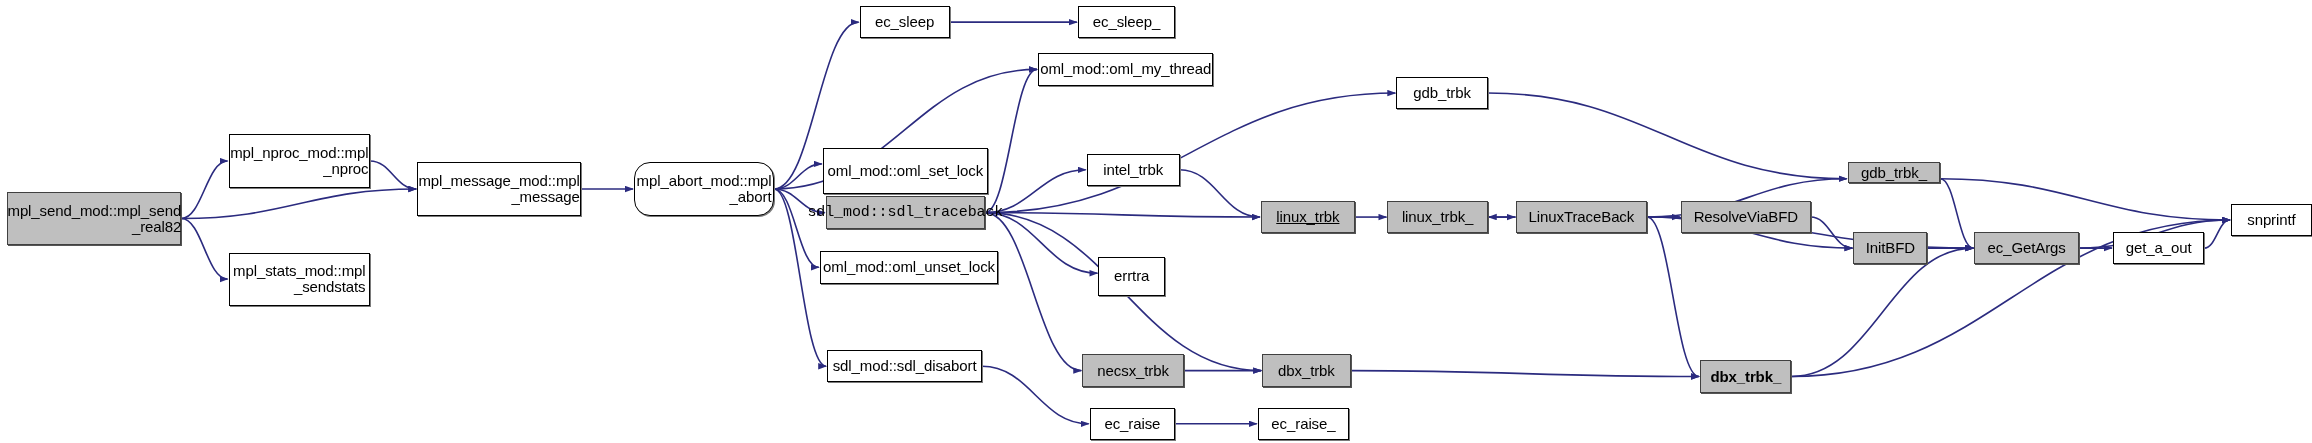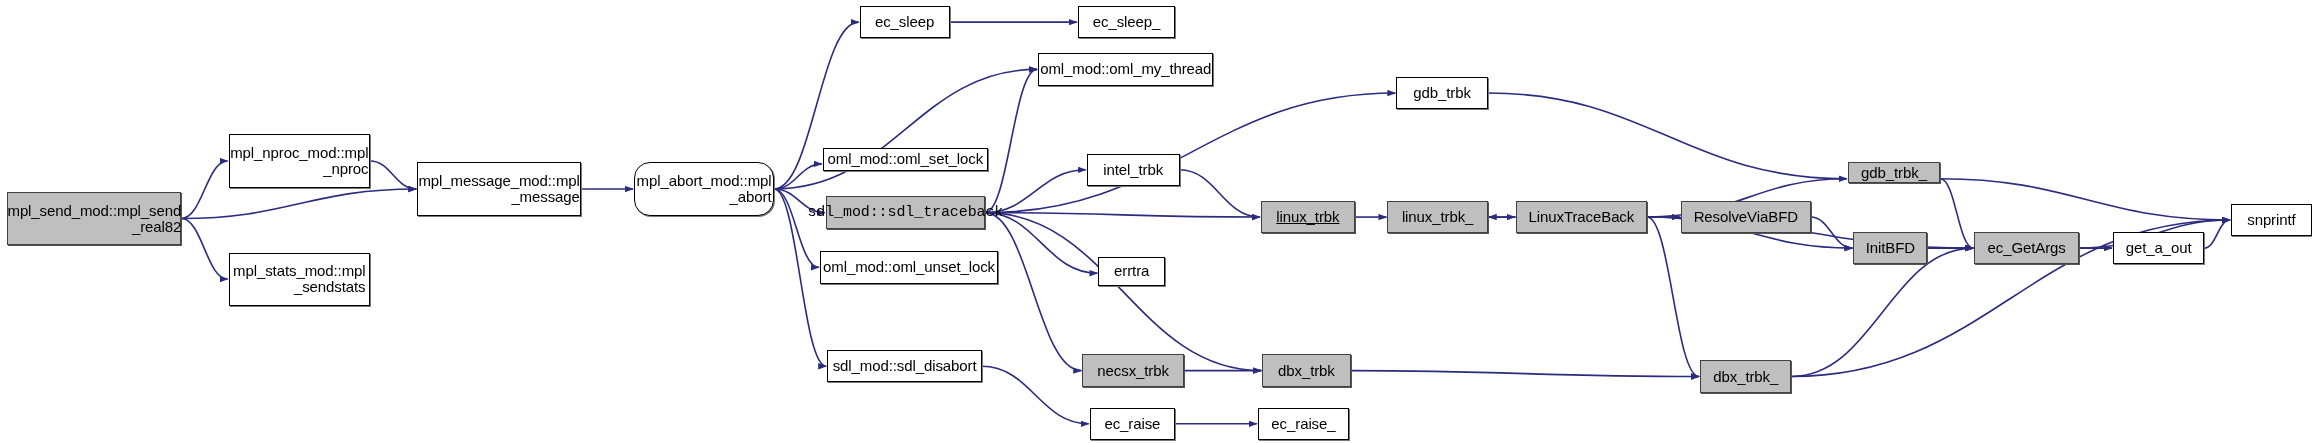--- a/index.html
+++ b/index.html
@@ -87,35 +87,35 @@
 _nproc</div>
       <div class="node" style="left: 228.546px; top: 252.51px; width: 141.551px; height: 53.16px; font-size: 15px;">mpl_stats_mod::mpl
 _sendstats</div>
       <div class="node" style="left: 417.281px; top: 162.433px; width: 163.668px; height: 53.16px; font-size: 15px;">mpl_message_mod::mpl
 _message</div>
       <div class="node" style="left: 634.031px; top: 162.433px; width: 140.077px; height: 53.16px; font-size: 15px; border-radius: 16px;">mpl_abort_mod::mpl
 _abort</div>
       <div class="node" style="left: 859.628px; top: 5.90667px; width: 89.9439px; height: 32.4867px; font-size: 15px;">ec_sleep</div>
       <div class="node" style="left: 1077.85px; top: 5.90667px; width: 97.3163px; height: 32.4867px; font-size: 15px;">ec_sleep_</div>
       <div class="node" style="left: 1038.04px; top: 53.16px; width: 175.464px; height: 32.4867px; font-size: 15px;">oml_mod::oml_my_thread</div>
-      <div class="node" style="left: 822.765px; top: 147.667px; width: 165.143px; height: 23px; font-size: 15px;">oml_mod::oml_set_lock</div>
+      <div class="node" style="left: 822.765px; top: 147.667px; width: 165.143px; height: 46px; font-size: 15px;">oml_mod::oml_set_lock</div>
       <div class="node hl" style="left: 825.714px; top: 196.397px; width: 159.245px; height: 32.4867px; font-size: 15px; font-family: Liberation Mono, monospace;">sdl_mod::sdl_traceback</div>
       <div class="node" style="left: 819.816px; top: 251.033px; width: 178.413px; height: 32.4867px; font-size: 15px;">oml_mod::oml_unset_lock</div>
       <div class="node" style="left: 827.189px; top: 349.97px; width: 154.821px; height: 32.4867px; font-size: 15px;">sdl_mod::sdl_disabort</div>
       <div class="node" style="left: 1086.7px; top: 153.573px; width: 92.8929px; height: 32.4867px; font-size: 15px;">intel_trbk</div>
-      <div class="node" style="left: 1098.49px; top: 256.94px; width: 66.352px; height: 29px; font-size: 15px;">errtra</div>
+      <div class="node" style="left: 1098.49px; top: 256.94px; width: 66.352px; height: 39px; font-size: 15px;">errtra</div>
       <div class="node hl" style="left: 1082.28px; top: 354.4px; width: 101.74px; height: 32.4867px; font-size: 15px;">necsx_trbk</div>
       <div class="node" style="left: 1089.65px; top: 407.56px; width: 85.5204px; height: 32.4867px; font-size: 15px;">ec_raise</div>
       <div class="node hl" style="left: 1260.69px; top: 200.827px; width: 94.3673px; height: 32.4867px; font-size: 15px; text-decoration: underline;">linux_trbk</div>
       <div class="node hl" style="left: 1262.16px; top: 354.4px; width: 88.4694px; height: 32.4867px; font-size: 15px;">dbx_trbk</div>
       <div class="node" style="left: 1257.74px; top: 407.56px; width: 91.4184px; height: 32.4867px; font-size: 15px;">ec_raise_</div>
       <div class="node" style="left: 1396.34px; top: 76.7867px; width: 91.4184px; height: 32.4867px; font-size: 15px;">gdb_trbk</div>
       <div class="node hl" style="left: 1387.49px; top: 200.827px; width: 100.265px; height: 32.4867px; font-size: 15px;">linux_trbk_</div>
       <div class="node hl" style="left: 1515.78px; top: 200.827px; width: 131.23px; height: 32.4867px; font-size: 15px;">LinuxTraceBack</div>
       <div class="node hl" style="left: 1680.92px; top: 200.827px; width: 129.755px; height: 32.4867px; font-size: 15px;">ResolveViaBFD</div>
       <div class="node hl" style="left: 1847.54px; top: 162.433px; width: 92.8929px; height: 21px; font-size: 15px;">gdb_trbk_</div>
       <div class="node hl" style="left: 1853.43px; top: 231.837px; width: 73.7245px; height: 32.4867px; font-size: 15px;">InitBFD</div>
       <div class="node hl" style="left: 1974.34px; top: 231.837px; width: 104.689px; height: 32.4867px; font-size: 15px;">ec_GetArgs</div>
       <div class="node" style="left: 2112.94px; top: 231.837px; width: 91.4184px; height: 32.4867px; font-size: 15px;">get_a_out</div>
       <div class="node" style="left: 2230.9px; top: 203.78px; width: 81.0969px; height: 32.4867px; font-size: 15px;">snprintf</div>
-      <div class="node hl" style="left: 1700.09px; top: 360.307px; width: 91.4184px; height: 32.4867px; font-size: 15px;">dbx_trbk_</div>
+      <div class="node hl" style="left: 1700.09px; top: 360.307px; width: 91.4184px; height: 32.4867px; font-size: 15px; font-weight: bold;">dbx_trbk_</div>
     </div>
 </div>
 
 </body></html>

